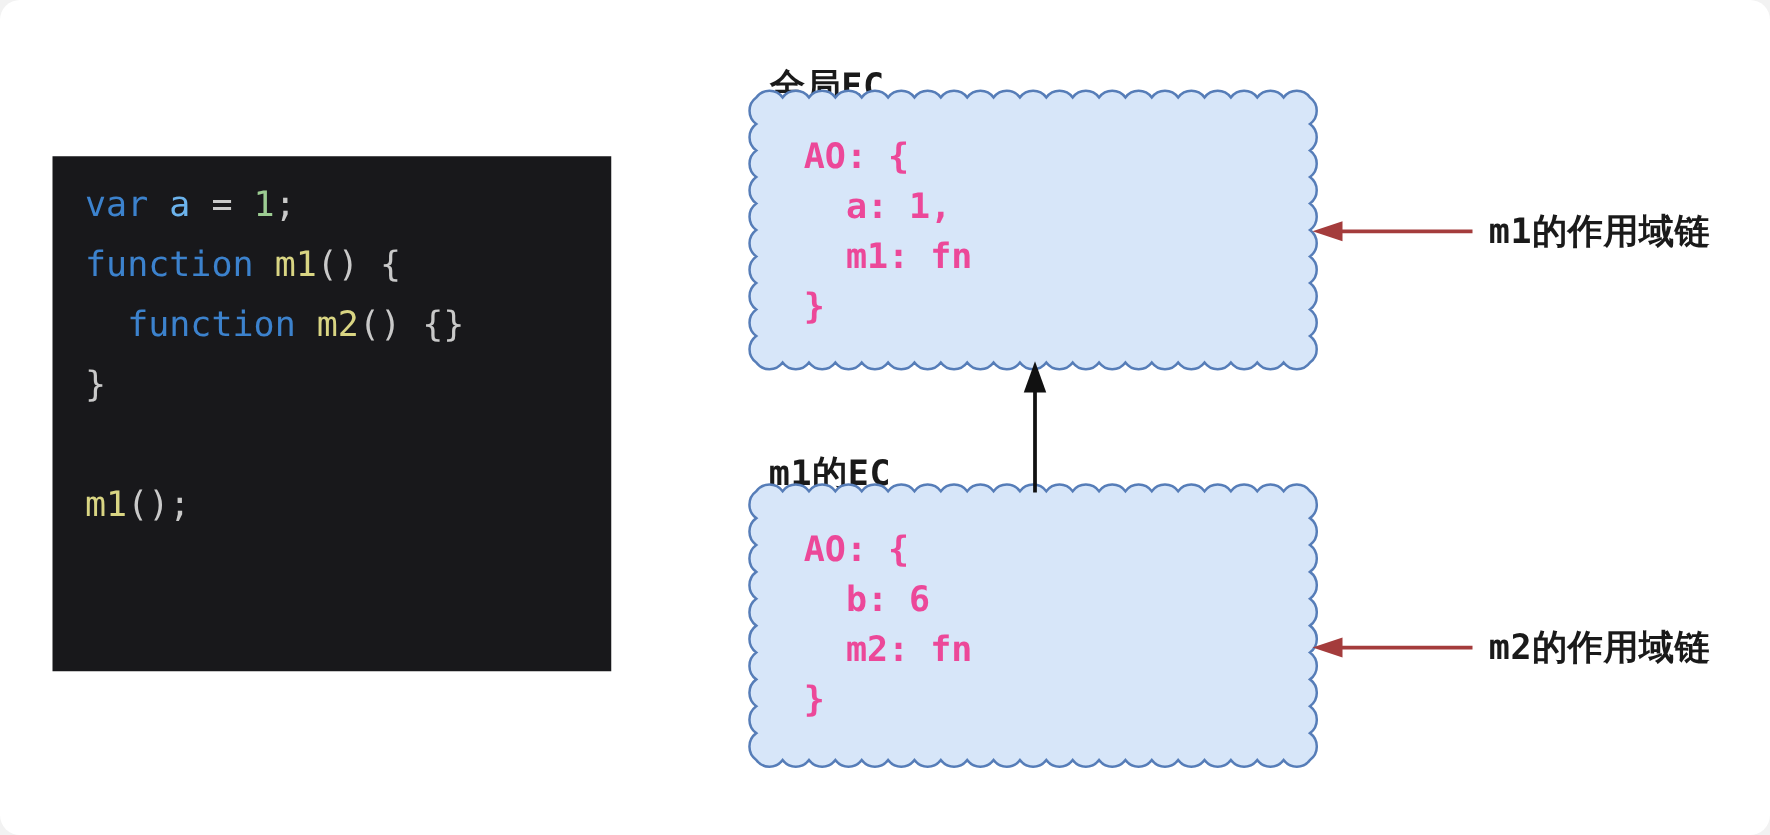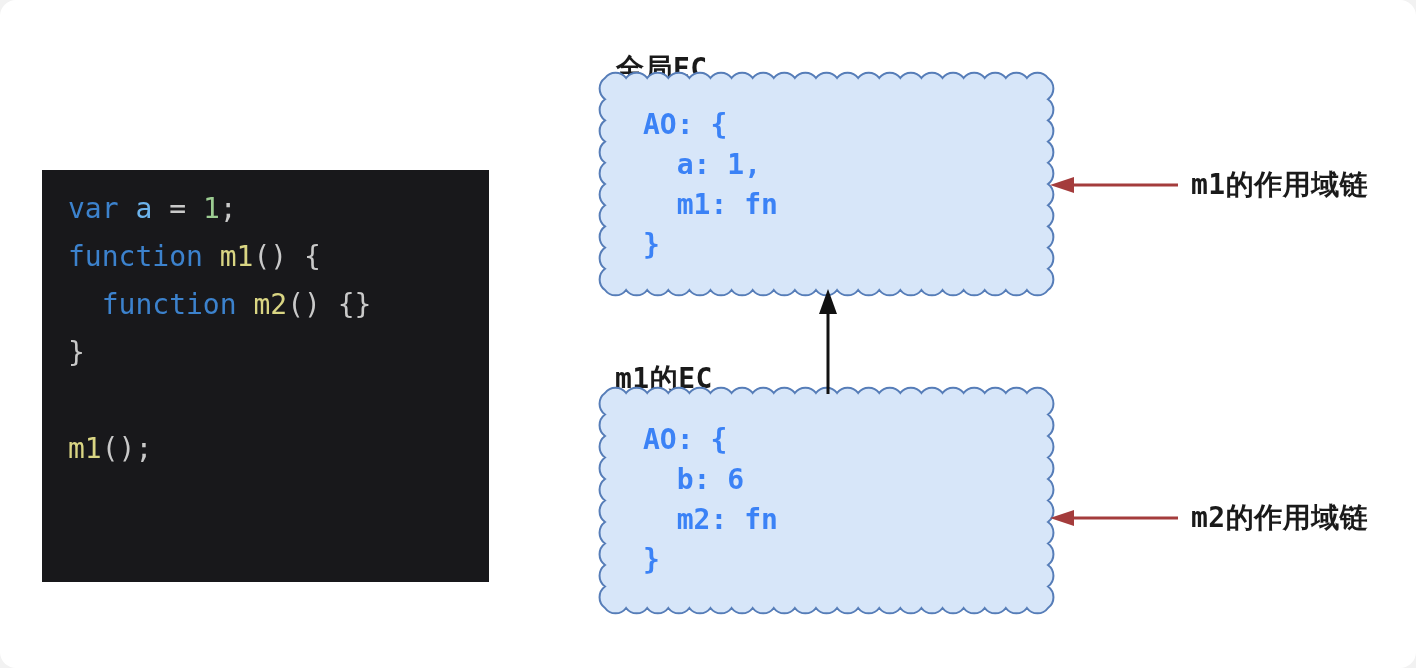--- a/index.html
+++ b/index.html
@@ -11,21 +11,20 @@
     overflow:hidden;
     font-family:"DejaVu Sans","Liberation Sans",sans-serif;
     color:var(--label_text,#1a1a1a);
   }
   
   .code-panel{
     position:absolute;left:42px;top:125px;width:447px;height:412px;
     background:var(--code_bg,#18181b);
     box-sizing:border-box;
     padding:15px 0 0 26px;
-    margin-top:45px;
   }
   .code-line{
     font-family:"DejaVu Sans Mono","Liberation Mono",monospace;
     font-size:28px;line-height:48px;font-weight:500;
     white-space:pre;
   }
   .tok-k{color:var(--keyword,#3c82cd);}
   .tok-v{color:var(--variable,#6cb3ec);}
   .tok-n{color:var(--number,#9ccc92);}
   .tok-f{color:var(--function_name,#d9d583);}
@@ -43,21 +42,21 @@
   .cloud-box svg{position:absolute;left:0;top:0;overflow:visible;}
   .cloud-path{
     fill:var(--cloud_fill,#d7e6f9);
     stroke:var(--cloud_stroke,#567db8);
     stroke-width:2;
   }
   .ao-content{
     position:absolute;left:38px;top:27px;
     font-family:"DejaVu Sans Mono","Liberation Mono",monospace;
     font-size:28px;line-height:40px;font-weight:600;
-    color:#3b82f6;white-space:pre;
+    color:#ec4899;white-space:pre;
   }
   .annotation{
     position:absolute;
     font-family:"DejaVu Sans Mono","DejaVu Sans","Liberation Sans",sans-serif;
     font-size:28px;font-weight:600;letter-spacing:.5px;
     color:var(--label_text,#1a1a1a);
     white-space:nowrap;
     transform:translateY(-50%);
   }
   .overlay{position:absolute;left:0;top:0;pointer-events:none;}

